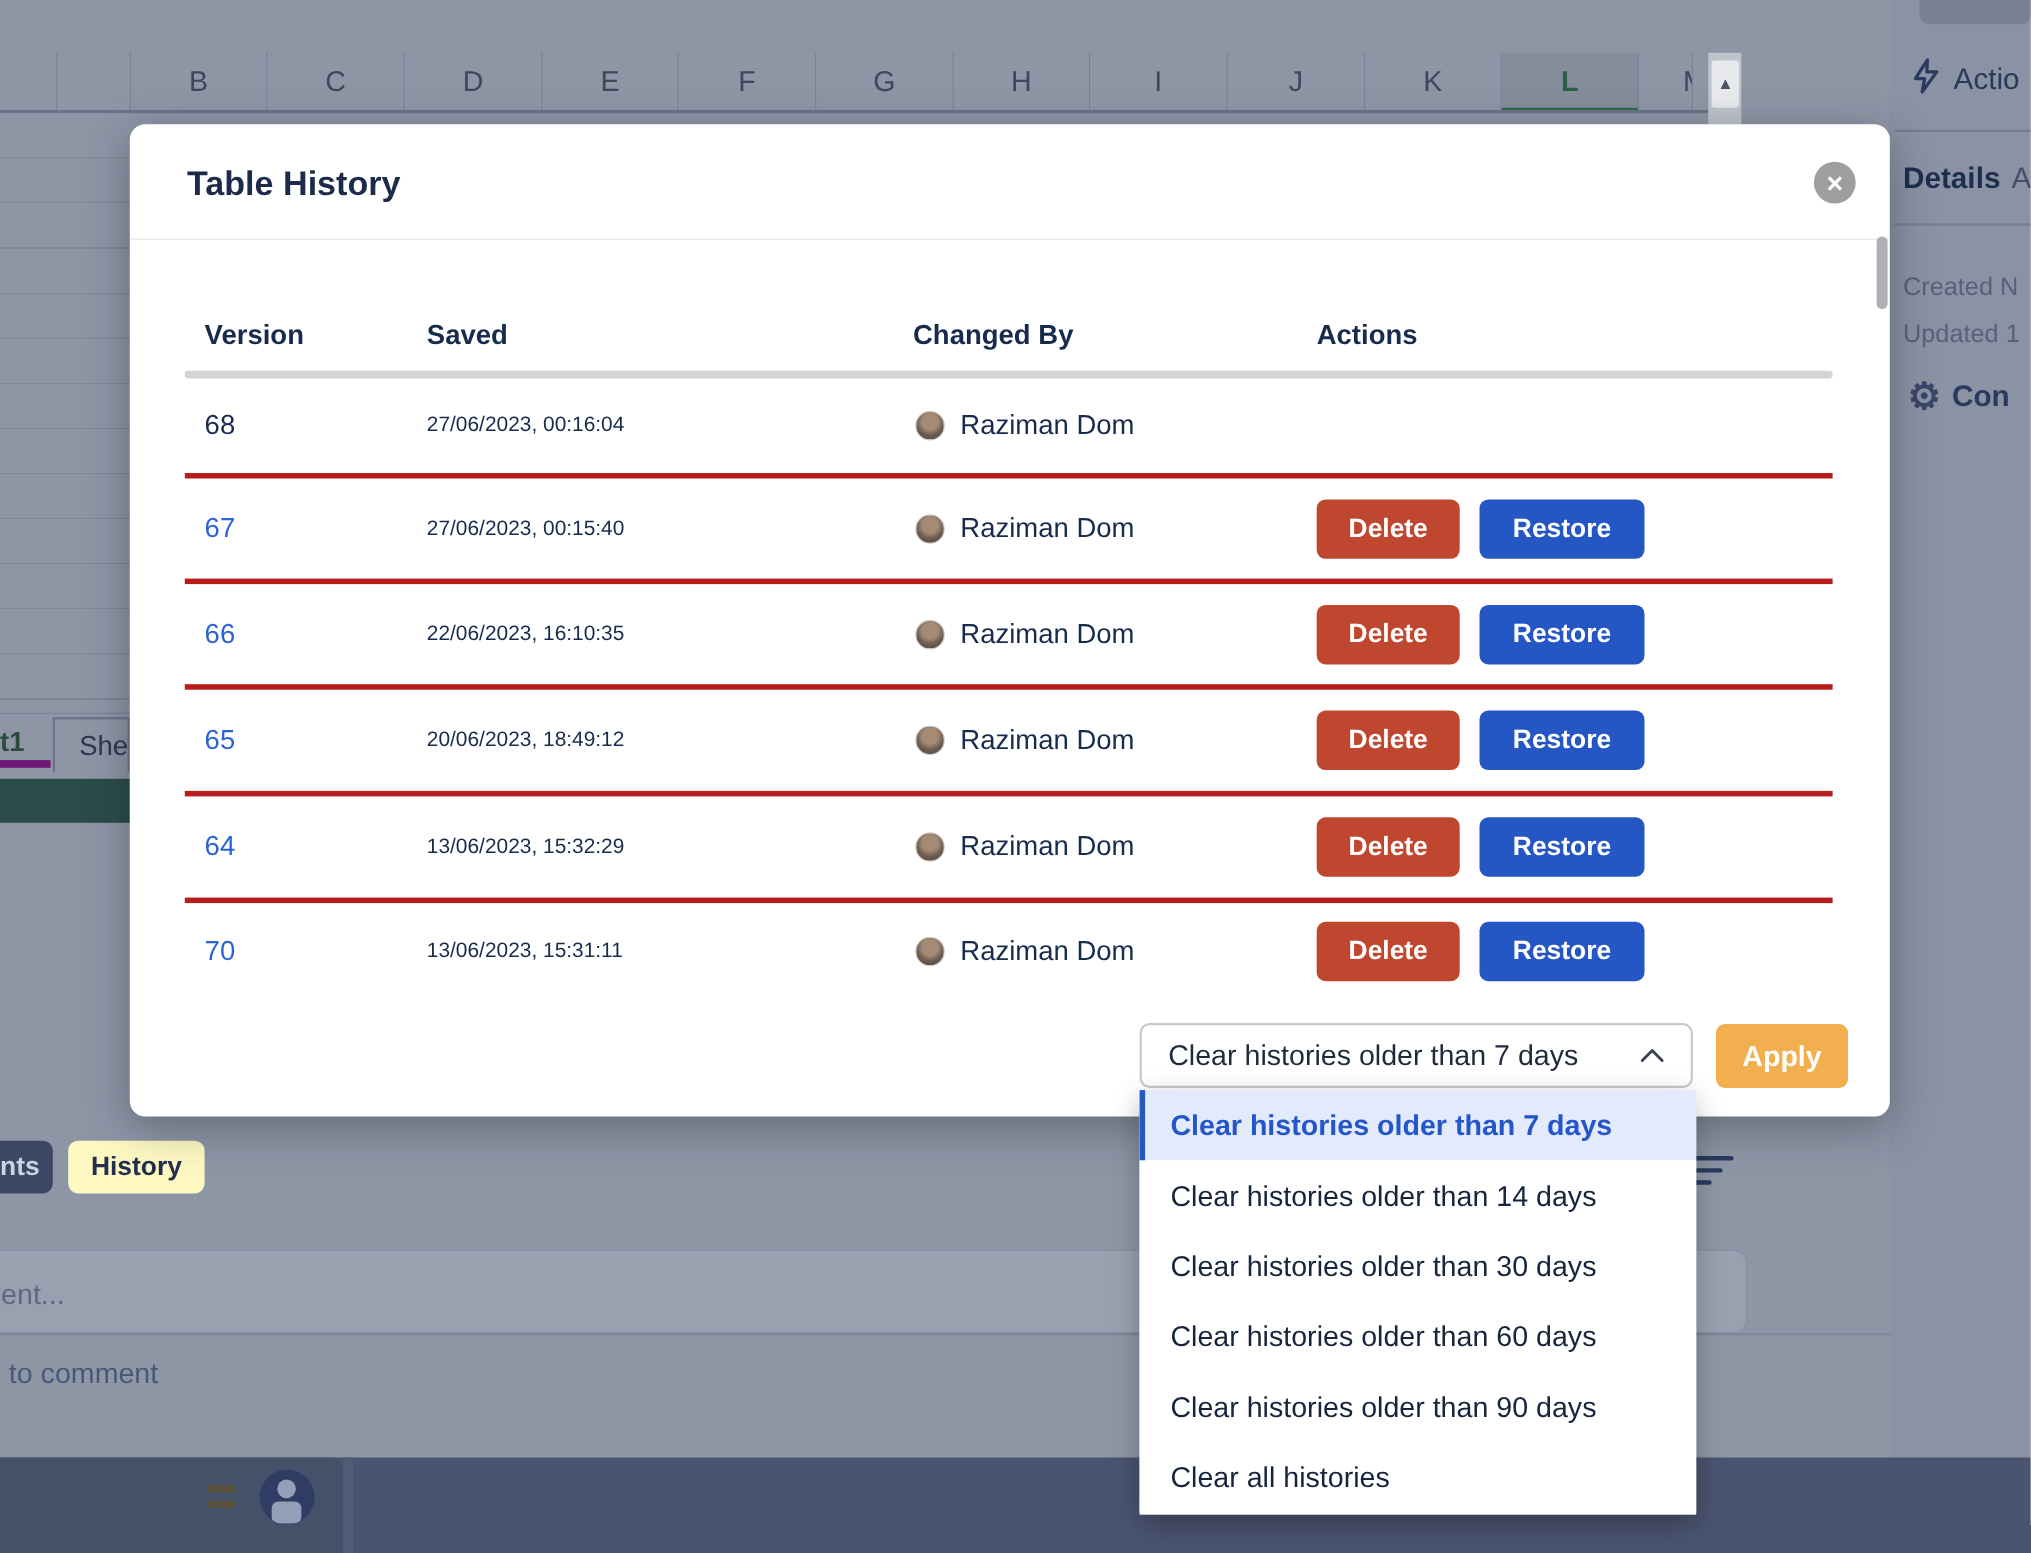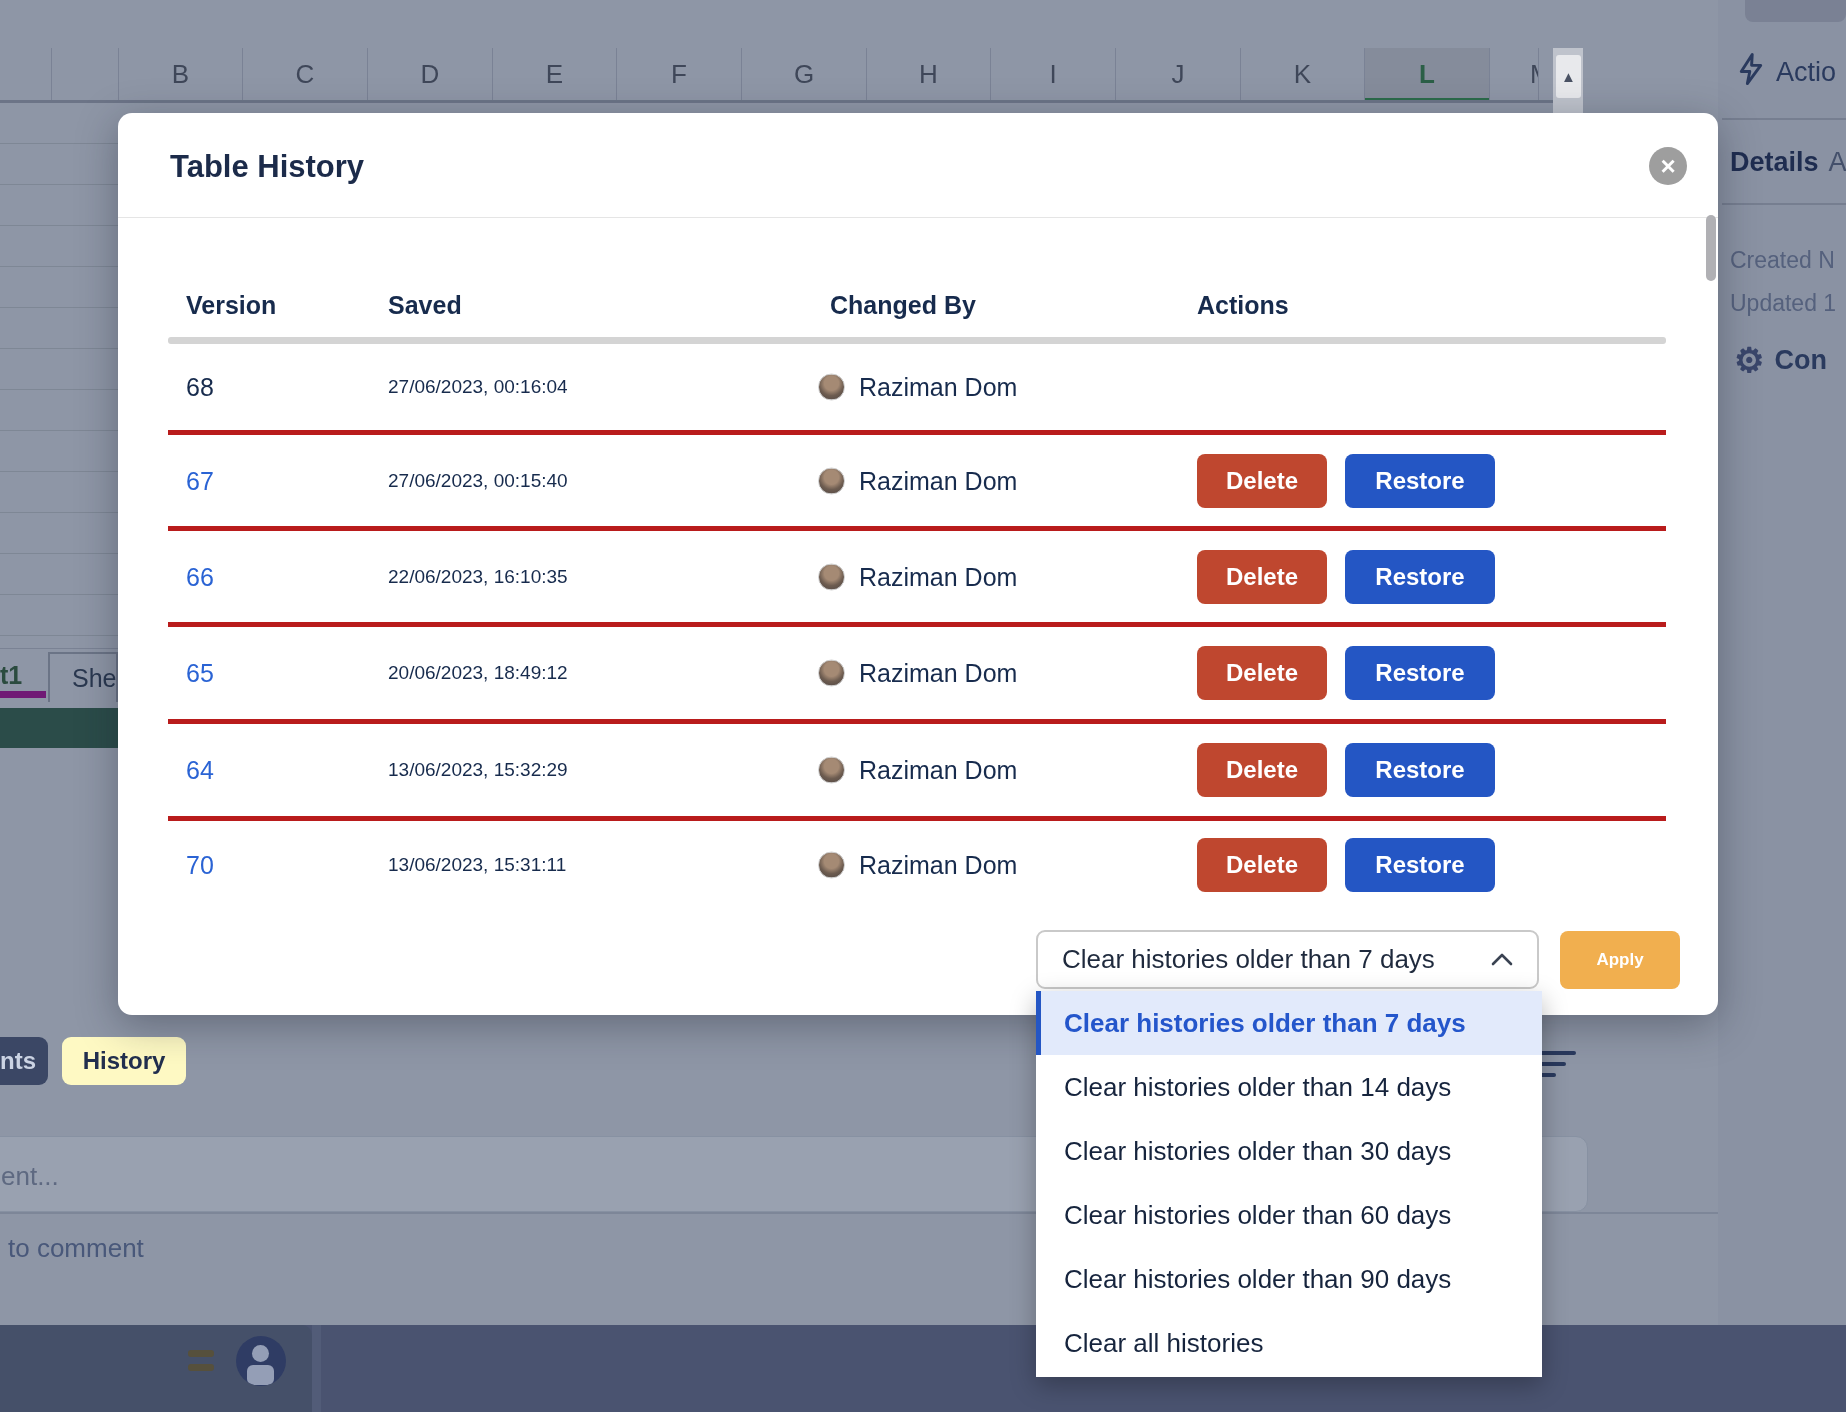--- a/index.html
+++ b/index.html
@@ -79,36 +79,36 @@
   #thead { position:absolute; left:50px; top:178px; width:1498px; height:30px; }
   .th { position:absolute; font-size:25px; font-weight:bold; color:#172B4D; }
   #scroll-shadow { position:absolute; left:50px; top:224px; width:1498px; height:7px; background:#D4D4D4; border-radius:3px; }
 
   #rows { position:absolute; left:50px; top:231px; width:1498px; }
   .trow { position:relative; width:1498px; }
   .trow + .trow { border-top:5px solid #b91c1c; }
   .cell-version { position:absolute; left:18px; top:50%; transform:translateY(-50%); font-size:25px; color:#172B4D; }
   .cell-version.link { color:#2A63D4; cursor:pointer; }
   .cell-saved { position:absolute; left:220px; top:50%; transform:translateY(-50%); font-size:19px; color:#172B4D; }
-  .cell-user { position:absolute; left:650px; top:50%; transform:translateY(-50%); display:flex; align-items:center; gap:14px; }
+  .cell-user { position:absolute; left:664px; top:50%; transform:translateY(-50%); display:flex; align-items:center; gap:14px; }
   .avatar { width:27px; height:27px; border-radius:50%; border:1px solid #CFCFCF;
             background:radial-gradient(circle at 50% 35%, #a58a74 0 35%, #6d5c50 60%, #4c4340 100%); }
   .uname { font-size:25px; color:#172B4D; }
   .btn { position:absolute; top:50%; transform:translateY(-50%); height:54px; border:none; border-radius:8px;
          color:#FFFFFF; font-size:24px; font-weight:bold; font-family:"Liberation Sans", sans-serif; cursor:pointer; }
   .btn-delete { left:1029px; width:130px; background:#BF472F; }
   .btn-restore { left:1177px; width:150px; background:#2456C4; }
 
   
   #dd-trigger { position:absolute; left:918px; top:817px; width:503px; height:59px; background:#FFFFFF;
                 border:2px solid #C9C9C9; border-radius:9px; display:flex; align-items:center;
                 padding:0 24px; font-size:26px; color:#1F2A3D; cursor:pointer; }
   #dd-caret { margin-left:auto; }
   #apply-btn { position:absolute; left:1442px; top:818px; width:120px; height:58px; background:#F1AF4F;
-               border:none; border-radius:8px; color:#FFFFFF; font-size:17px; font-weight:bold;
+               border:none; border-radius:8px; color:#FFFFFF; font-size:26px; font-weight:bold;
                font-family:"Liberation Sans", sans-serif; cursor:pointer; }
 
   
   #dd-menu { left:1036px; top:991px; width:506px; height:386px; background:#FFFFFF;
              box-shadow:0 8px 24px rgba(0,0,0,0.28); z-index:50; }
   .dd-item { position:relative; height:64px; display:flex; align-items:center; padding-left:28px;
              font-size:26px; color:#16243D; background:#FFFFFF; cursor:pointer; white-space:nowrap; }
   .dd-item.selected { background:#E2EAFB; color:#2456CB; font-weight:bold; }
   .dd-item.selected::before { content:""; position:absolute; left:0; top:0; bottom:0; width:5px; background:#2456C4; }
 

